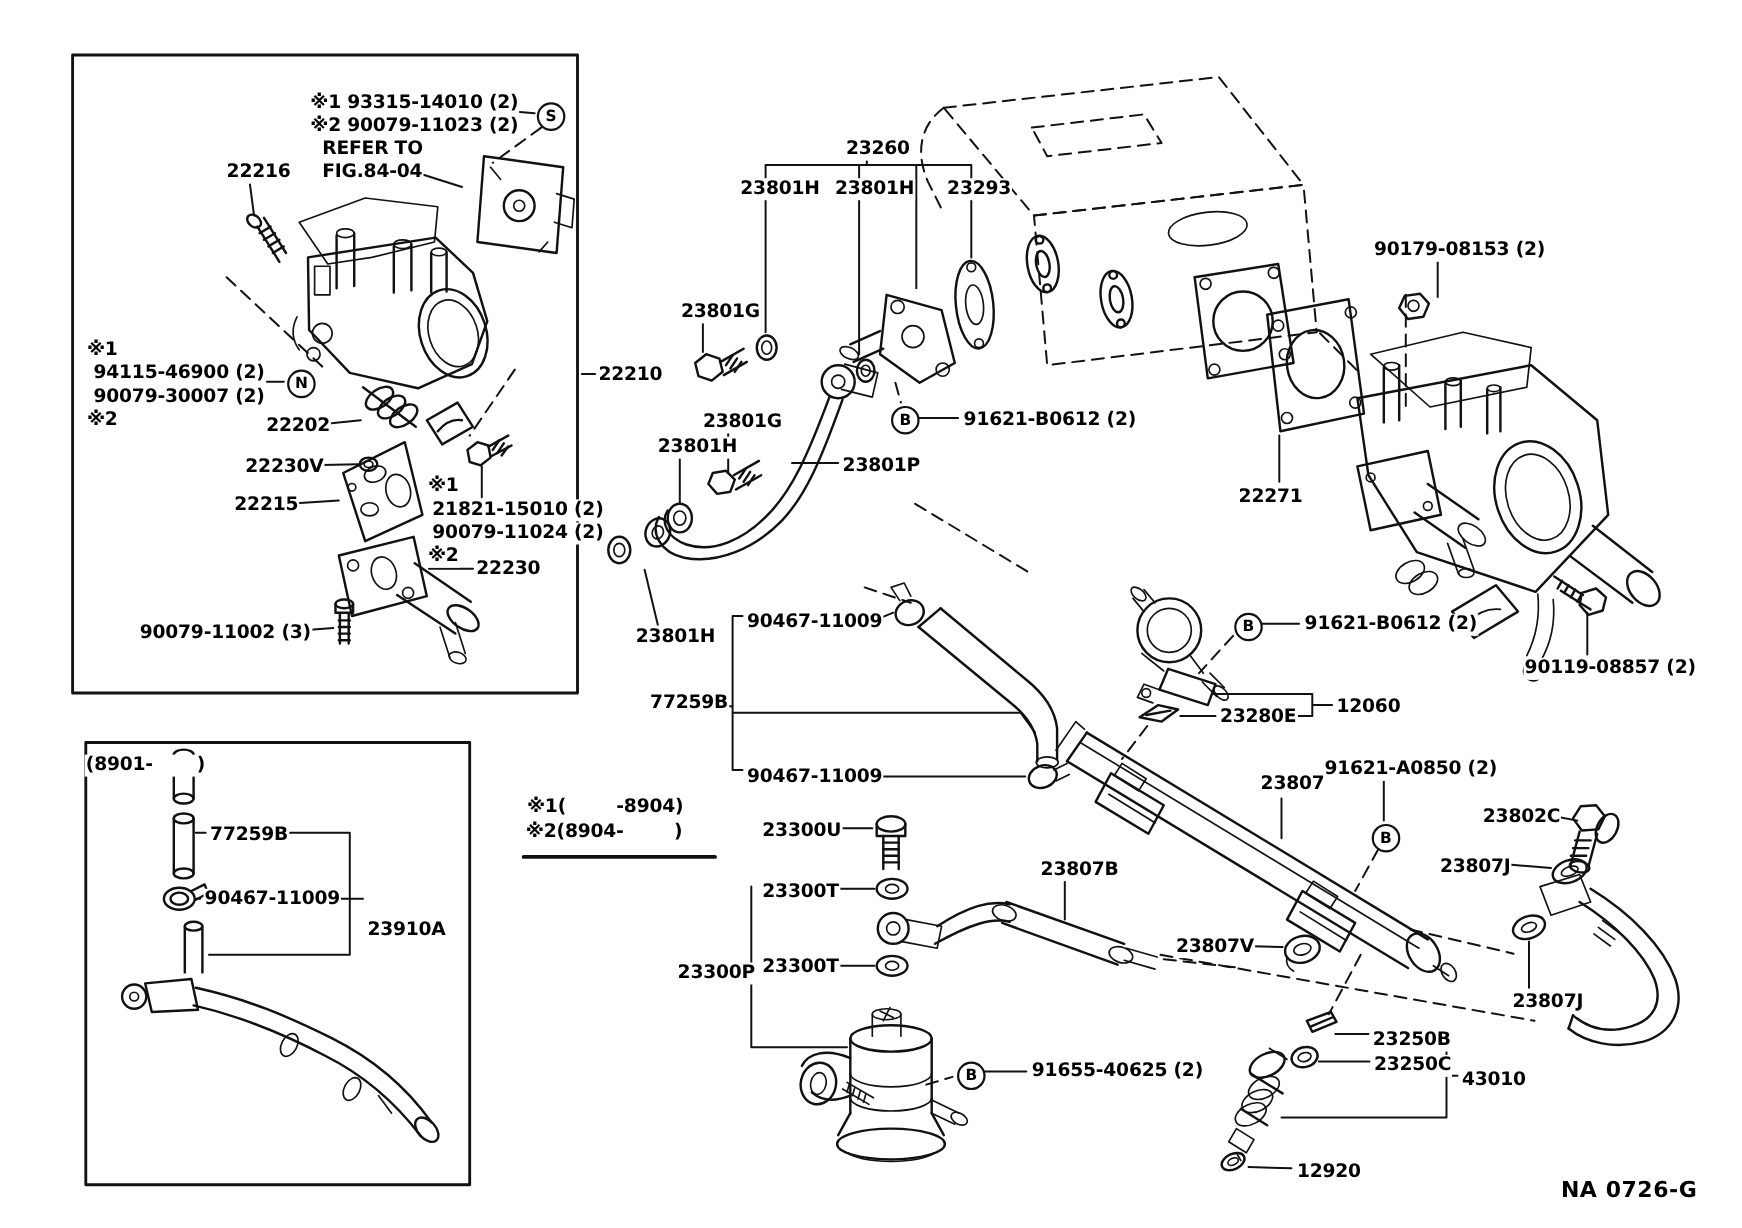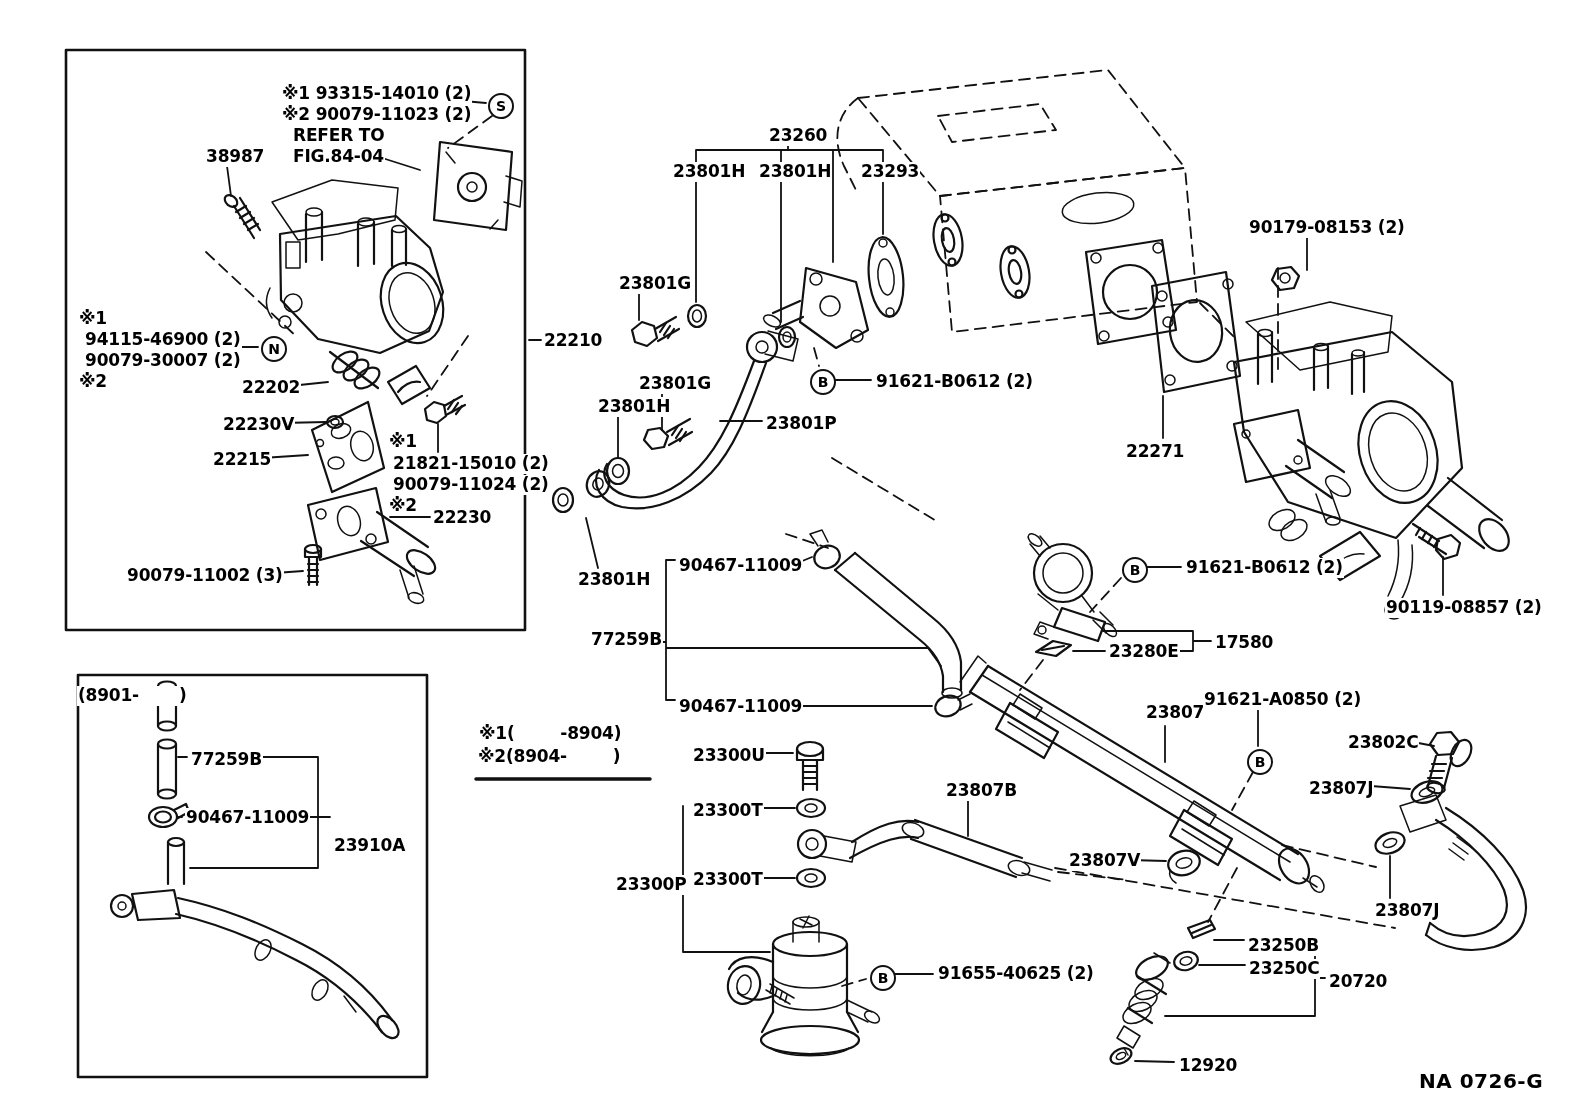--- a/index.html
+++ b/index.html
@@ -478,21 +478,21 @@
     <path d="M1237,868 L1208,922"></path>
     <path d="M1058,872 L1128,880"></path>
   </g>
 </svg>
 
 <div class="lbl" style="left:281px;top:84px">※1 93315-14010 (2)</div>
 <div class="lbl" style="left:281px;top:105px">※2 90079-11023 (2)</div>
 <div class="lbl" style="left:292px;top:126px">REFER TO</div>
 <div class="lbl" style="left:292px;top:147px">FIG.84-04</div>
 <div class="sym" style="left:488px;top:93px">S</div>
-<div class="lbl" style="left:205px;top:147px">38987</div>
+<div class="lbl" style="left:205px;top:147px">22216</div>
 <div class="lbl" style="left:78px;top:309px">※1</div>
 <div class="lbl" style="left:84px;top:330px">94115-46900 (2)</div>
 <div class="lbl" style="left:84px;top:351px">90079-30007 (2)</div>
 <div class="lbl" style="left:78px;top:372px">※2</div>
 <div class="sym" style="left:261px;top:336px">N</div>
 <div class="lbl" style="left:241px;top:378px">22202</div>
 <div class="lbl" style="left:222px;top:415px">22230V</div>
 <div class="lbl" style="left:212px;top:450px">22215</div>
 <div class="lbl" style="left:388px;top:432px">※1</div>
 <div class="lbl" style="left:392px;top:454px">21821-15010 (2)</div>
@@ -530,27 +530,27 @@
 <div class="lbl" style="left:692px;top:870px">23300T</div>
 <div class="sym" style="left:870px;top:965px">B</div>
 <div class="lbl" style="left:937px;top:964px">91655-40625 (2)</div>
 
 <div class="lbl" style="left:1248px;top:218px">90179-08153 (2)</div>
 <div class="lbl" style="left:1125px;top:442px">22271</div>
 <div class="sym" style="left:1122px;top:557px">B</div>
 <div class="lbl" style="left:1185px;top:558px">91621-B0612 (2)</div>
 <div class="lbl" style="left:1385px;top:598px">90119-08857 (2)</div>
 <div class="lbl" style="left:1108px;top:642px">23280E</div>
-<div class="lbl" style="left:1214px;top:633px">17580</div>
+<div class="lbl" style="left:1214px;top:633px">12060</div>
 <div class="lbl" style="left:1145px;top:703px">23807</div>
 <div class="lbl" style="left:1203px;top:690px">91621-A0850 (2)</div>
 <div class="sym" style="left:1247px;top:749px">B</div>
 <div class="lbl" style="left:1347px;top:733px">23802C</div>
 <div class="lbl" style="left:1308px;top:779px">23807J</div>
 <div class="lbl" style="left:1068px;top:851px">23807V</div>
 <div class="lbl" style="left:1374px;top:901px">23807J</div>
 <div class="lbl" style="left:1247px;top:936px">23250B</div>
 <div class="lbl" style="left:1248px;top:959px">23250C</div>
-<div class="lbl" style="left:1328px;top:972px">20720</div>
+<div class="lbl" style="left:1328px;top:972px">43010</div>
 <div class="lbl" style="left:1178px;top:1056px">12920</div>
 <div class="lbl fig" style="left:1418px;top:1070px">NA 0726-G</div>
 
 </div>
 
 </body></html>

